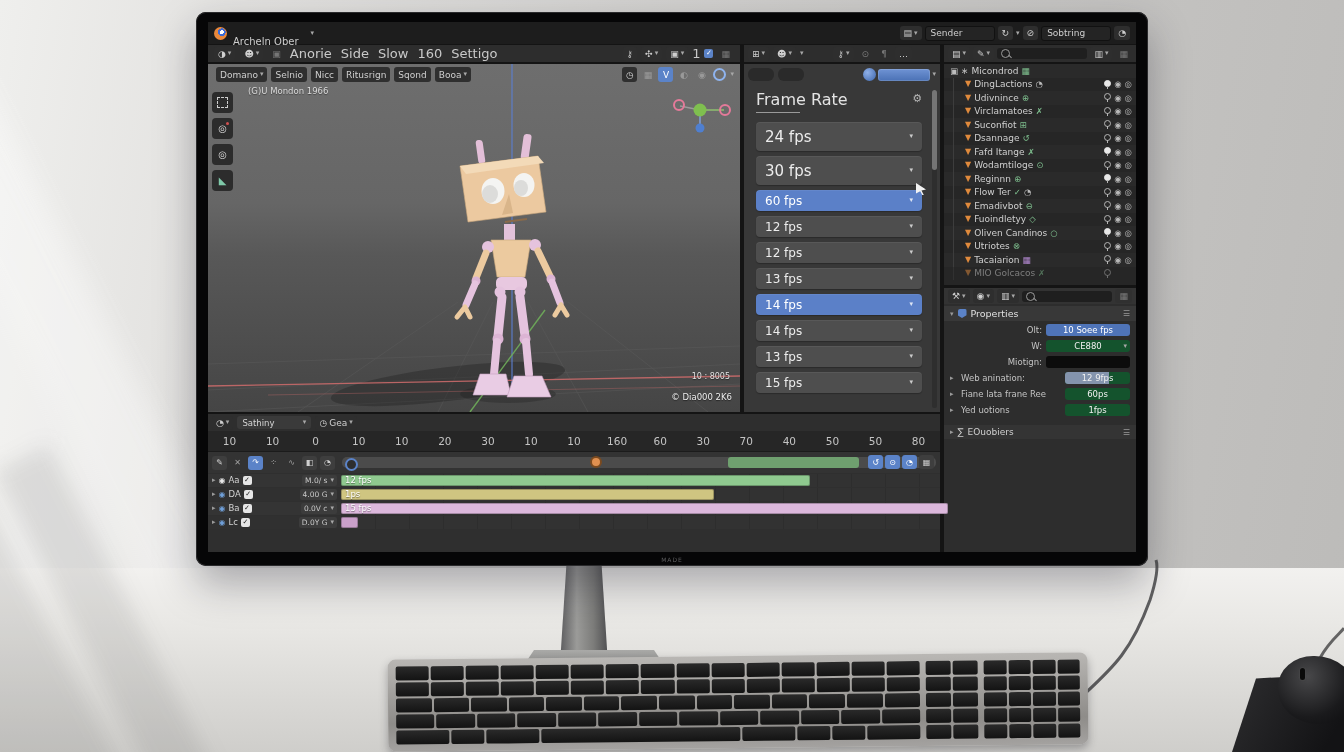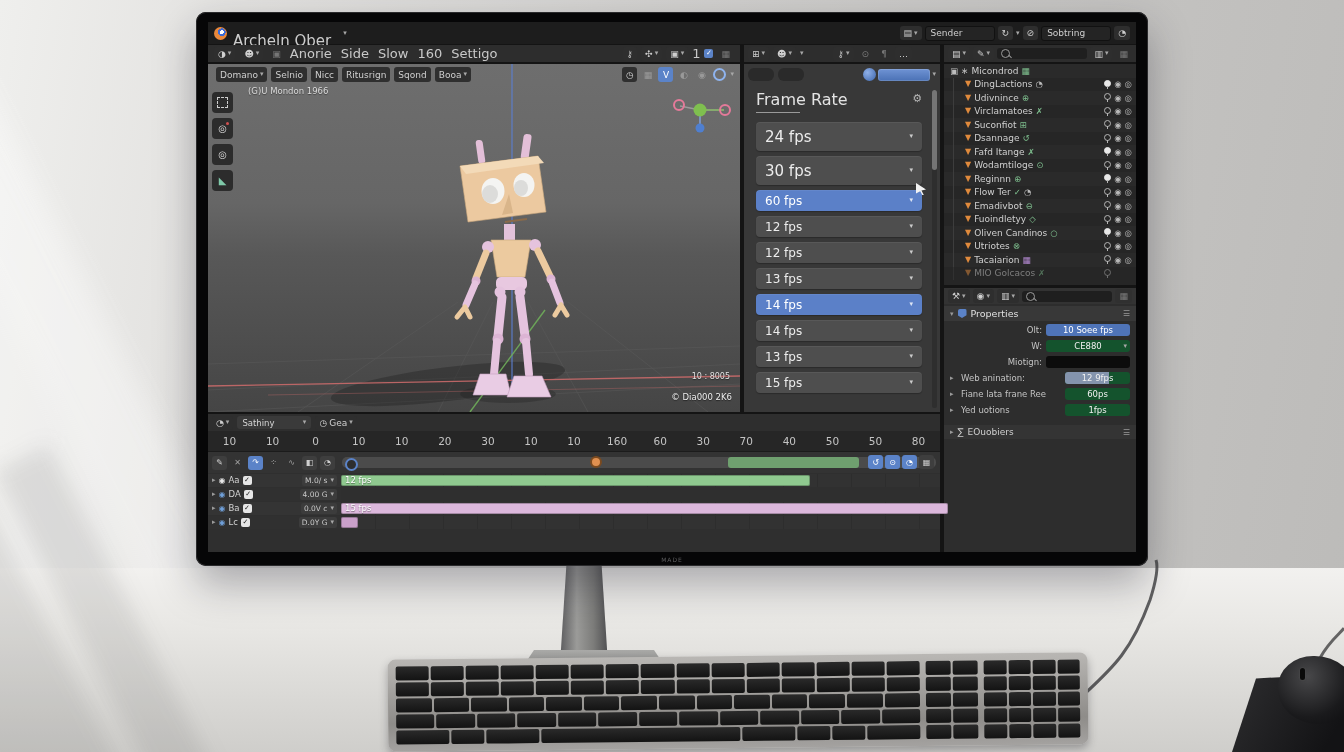--- a/index.html
+++ b/index.html
@@ -32,21 +32,21 @@
   .mag{display:inline-block;width:7px;height:7px;border:1px solid #9a9a9a;border-radius:50%;position:relative;}
   .mag:after{content:"";position:absolute;left:6px;top:6px;width:4px;height:1.4px;background:#9a9a9a;transform:rotate(45deg);}
   .pin{display:inline-block;width:7px;height:9px;position:relative;}
   .pin i{position:absolute;left:0;top:0;width:5px;height:5px;border:1px solid #b5b5b5;border-radius:50%;}
   .pin:after{content:"";position:absolute;left:2.6px;top:6px;width:1.6px;height:3px;background:#b5b5b5;}
   .pin.filled i{background:#e8e8e8;border-color:#e8e8e8;}
 
   
   #topbar{position:absolute;left:0;top:0;width:928px;height:22px;background:#1d1d1d;display:flex;align-items:center;gap:2px;padding:0 6px;box-sizing:border-box;}
   #logo{width:13px;height:13px;border-radius:50%;background:radial-gradient(circle at 60% 40%, #fff 0 18%, #3a6bd8 19% 34%, #e8883c 35% 100%);margin-right:4px;flex:none;}
-  #app-title{font-size:15px;color:#cdcdcd;margin-right:10px;white-space:nowrap;margin-top:16px;}
+  #app-title{font-size:10px;color:#cdcdcd;margin-right:10px;white-space:nowrap;margin-top:16px;}
   .menu-item{font-size:9.5px;color:#c6c6c6;padding:2px 7px;border-radius:3px;white-space:nowrap;cursor:default;}
   .menu-item.active{background:#4f4f4f;color:#fff;}
   #topbar-right{margin-left:auto;display:flex;align-items:center;gap:3px;}
   .tb-field{background:#242424;border:1px solid #111;color:#cfcfcf;font-size:9px;height:13px;border-radius:3px;padding:0 5px;width:58px;font-family:inherit;}
 
   
   #row2{position:absolute;left:0;top:23px;width:532px;height:17px;background:#2d2d2d;display:flex;align-items:center;gap:5px;padding:0 6px;box-sizing:border-box;}
   #row2 .lbl{font-size:13px;color:#c9c9c9;}
   #row2-right{margin-left:auto;display:flex;align-items:center;gap:4px;}
   .mini-check{width:9px;height:9px;background:#5b83c8;border-radius:2px;color:#fff;font-size:7px;line-height:9px;text-align:center;}
@@ -742,20 +742,23 @@
               </div>
             </div>
             <div class="track">
               <div class="track-head">
                 <span class="t-arrow">▸</span>
                 <span style="color: rgb(111, 159, 216); font-size: 8px;">◉</span>
                 <span>DA</span>
                 <span class="t-check">✓</span>
                 <span class="t-val">4.00 G<span class="dd">▾</span></span>
               </div>
+              <div class="track-lane">
+                <div class="t-bar" style="width: 61%; background: rgb(207, 197, 129);">1ps</div>
+              </div>
             </div>
             <div class="track">
               <div class="track-head">
                 <span class="t-arrow">▸</span>
                 <span style="color: rgb(111, 159, 216); font-size: 8px;">◉</span>
                 <span>Ba</span>
                 <span class="t-check">✓</span>
                 <span class="t-val">0.0V c<span class="dd">▾</span></span>
               </div>
               <div class="track-lane">

